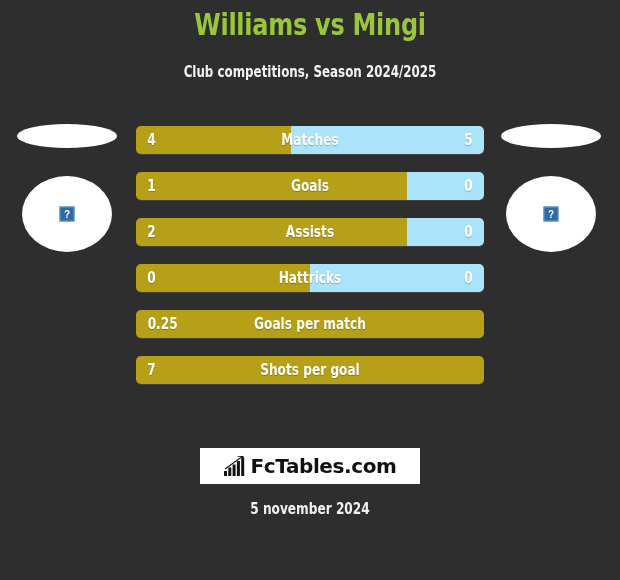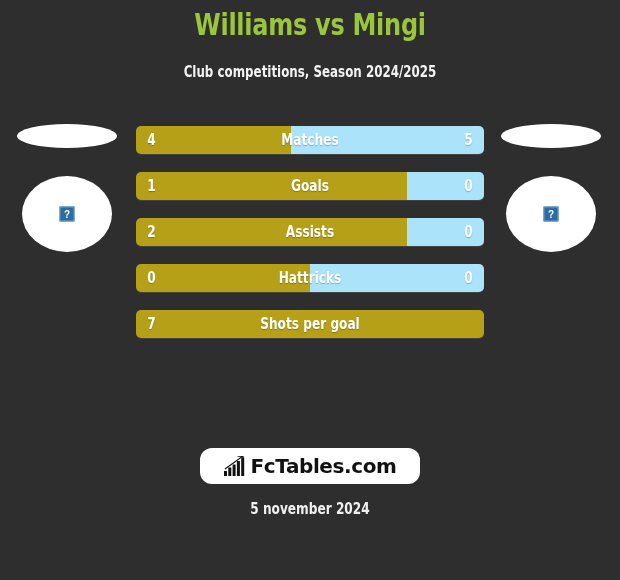--- a/index.html
+++ b/index.html
@@ -165,21 +165,20 @@
     position: absolute;
     top: 448px;
     left: 200px;
     width: 220px;
     height: 36px;
     background: #ffffff;
     display: flex;
     align-items: center;
     justify-content: center;
     gap: 5px;
-    border-radius: 12px;
   }
   .logo-icon {
     width: 22px;
     height: 20px;
     display: block;
   }
   .logo-text {
     font-size: 20px;
     font-weight: bold;
     color: #111111;
@@ -251,20 +250,28 @@
           <span class="val-right">0</span>
         </div>
       </div>
       <div class="bar-row split">
         <div class="bar-fill-left" style="width: 50%;"></div>
         <div class="bar-fill-right" style="width: 50%;"></div>
         <div class="bar-text">
           <span class="val-left">0</span>
           <span class="bar-label">Hattricks</span>
           <span class="val-right">0</span>
+        </div>
+      </div>
+      <div class="bar-row single">
+        <div class="bar-fill-left" style="width: 100%;"></div>
+        <div class="bar-text">
+          <span class="val-left">0.25</span>
+          <span class="bar-label">Goals per match</span>
+          <span class="val-right"></span>
         </div>
       </div>
       <div class="bar-row single">
         <div class="bar-fill-left" style="width: 100%;"></div>
         <div class="bar-text">
           <span class="val-left">7</span>
           <span class="bar-label">Shots per goal</span>
           <span class="val-right"></span>
         </div>
       </div>

